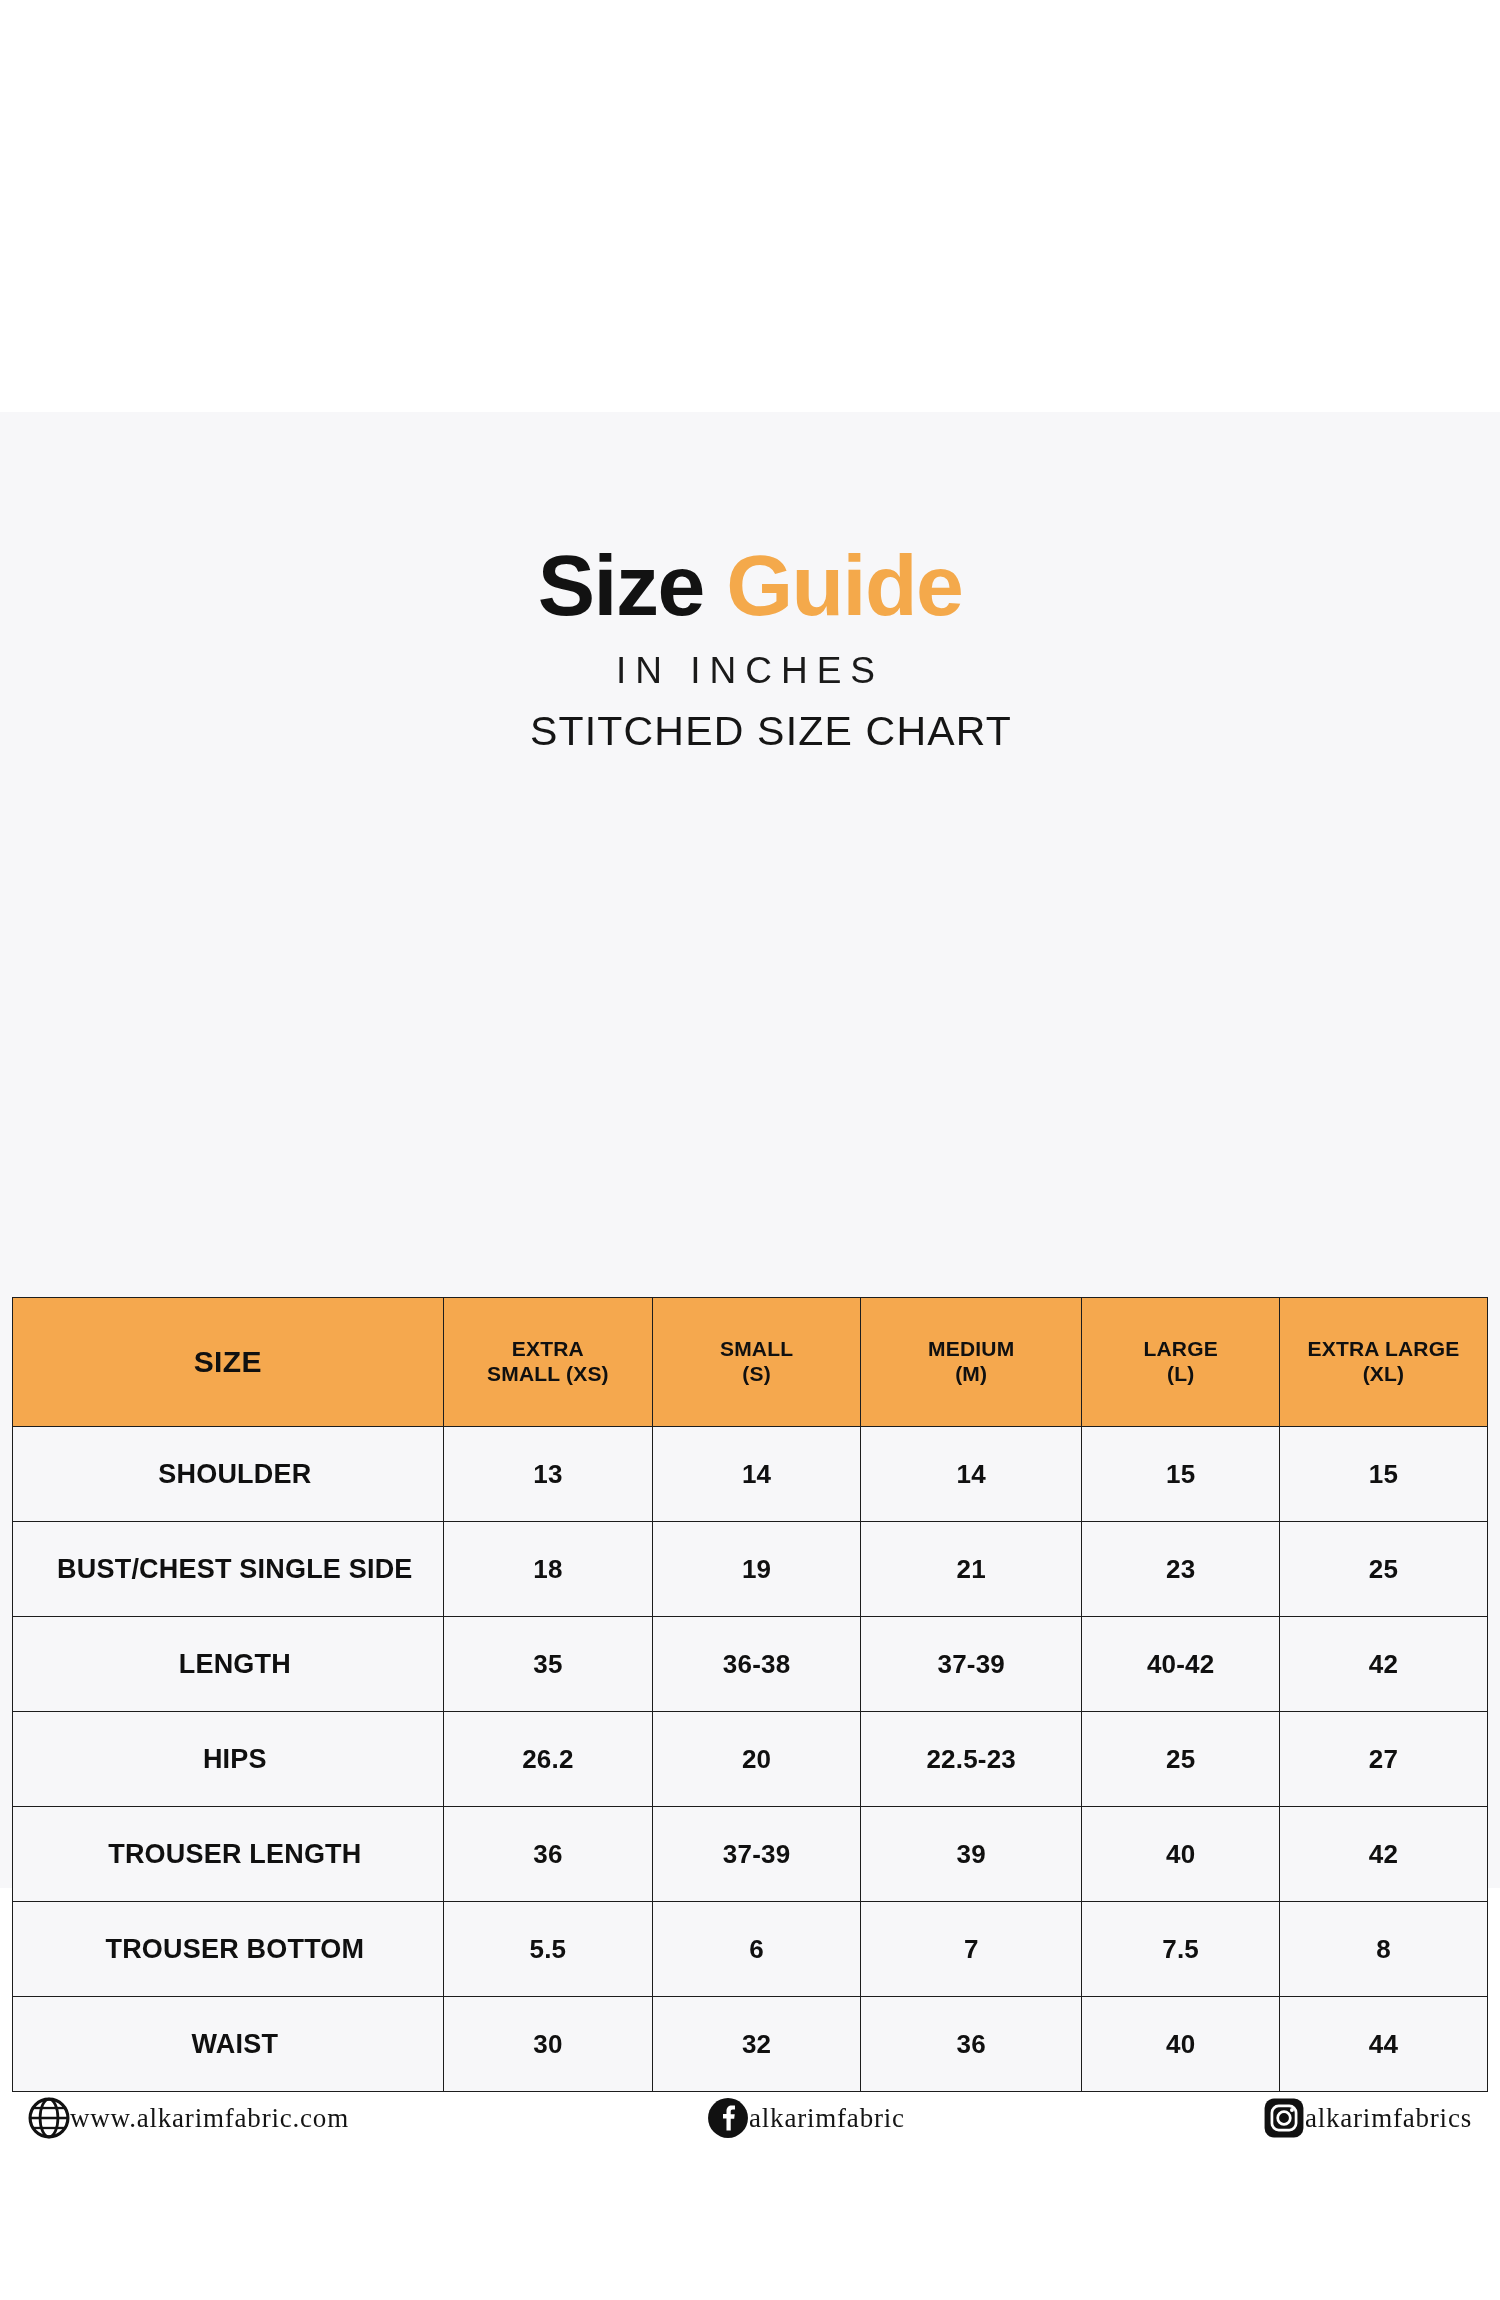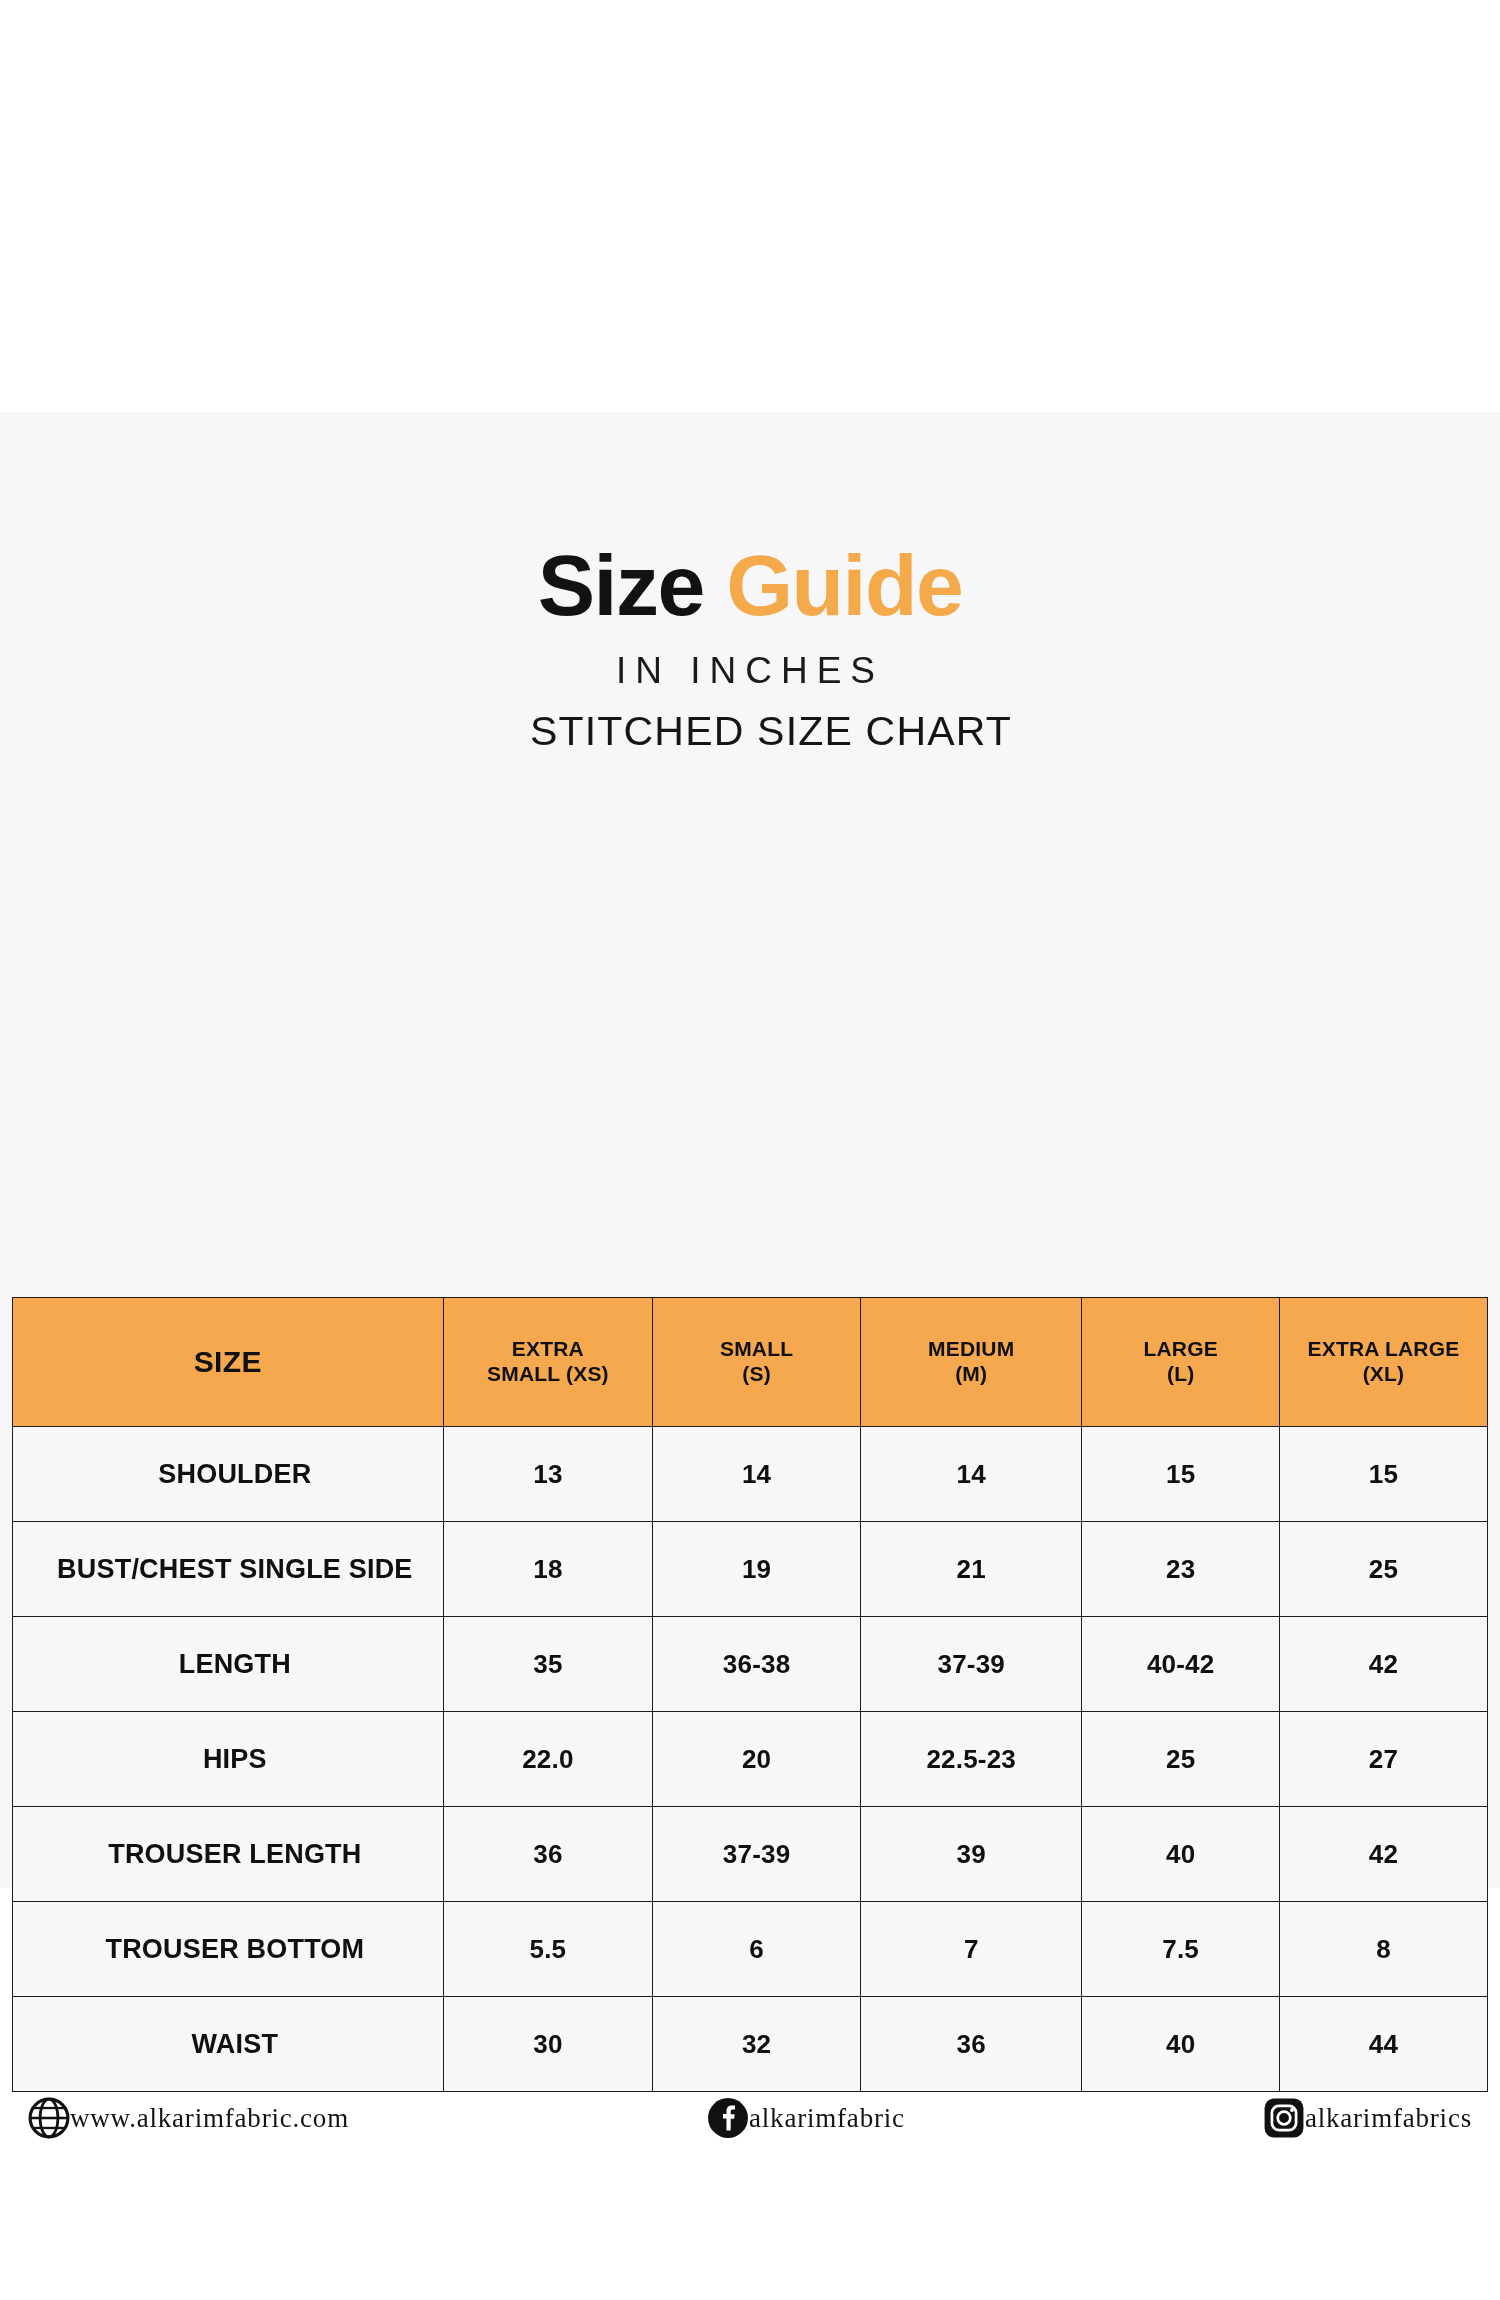--- a/index.html
+++ b/index.html
@@ -221,21 +221,21 @@
             <tr>
               <td class="rowlabel">LENGTH</td>
               <td>35</td>
               <td>36-38</td>
               <td>37-39</td>
               <td>40-42</td>
               <td>42</td>
             </tr>
             <tr>
               <td class="rowlabel">HIPS</td>
-              <td>22.0</td>
+              <td>26.2</td>
               <td>20</td>
               <td>22.5-23</td>
               <td>25</td>
               <td>27</td>
             </tr>
             <tr>
               <td class="rowlabel">TROUSER LENGTH</td>
               <td>36</td>
               <td>37-39</td>
               <td>39</td>

